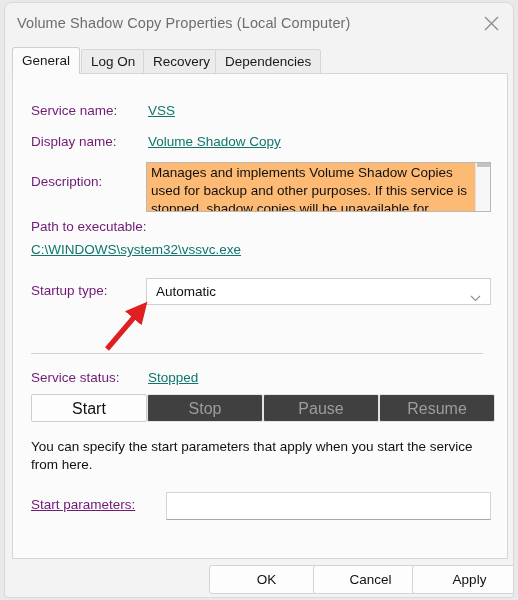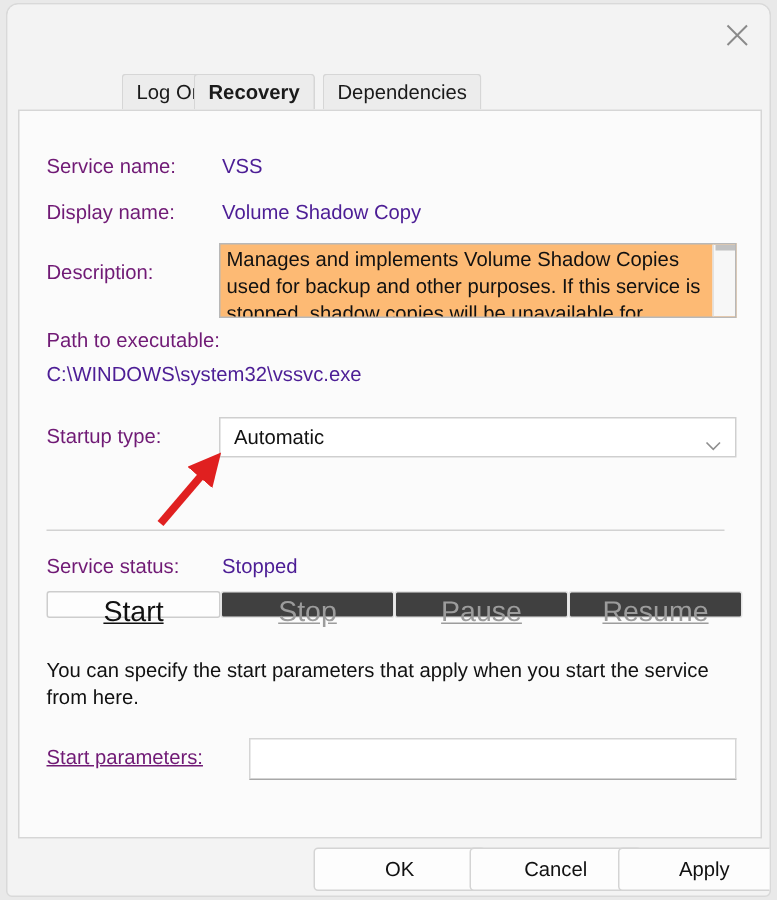--- a/index.html
+++ b/index.html
@@ -104,22 +104,23 @@
 
   .lbl {
     position: absolute;
     font-size: 13.5px;
     color: #701a75;
     white-space: nowrap;
   }
   .val {
     position: absolute;
     font-size: 13.5px;
-    color: #4c1d95;
+    color: #0f766e;
     white-space: nowrap;
+    text-decoration: underline;
   }
 
   
   #desc-box {
     position: absolute;
     left: 133px;
     top: 88px;
     width: 345px;
     height: 50px;
     background: #fdba74;
@@ -182,31 +183,30 @@
   .divider {
     position: absolute;
     height: 1px;
     background: #d2d2d2;
   }
 
   
   .ctl-btn {
     position: absolute;
     top: 320px;
-    height: 18px;
+    height: 28px;
     line-height: 27px;
     text-align: center;
-    font-size: 19px;
+    font-size: 16px;
     background: #fdfdfd;
     border: 1px solid #cdcdcd;
     border-radius: 2px;
     box-sizing: border-box;
     color: #111;
     cursor: default;
-    text-decoration: underline;
   }
   .ctl-btn.disabled {
     color: #9c9c9c;
     background: #404040;
     border-color: #e3e3e3;
   }
 
   #hint-text {
     position: absolute;
     left: 18px;
@@ -255,31 +255,33 @@
     height: 62px;
     pointer-events: none;
   }
 </style>
 </head>
 <body>
 
 <div id="window">
 
   <div id="titlebar">
+    <div id="title-text">Volume Shadow Copy Properties (Local Computer)</div>
     <div id="close-btn">
       <svg width="15" height="15" viewBox="0 0 15 15" aria-hidden="true">
         <line x1="1" y1="1" x2="14" y2="14" stroke="#8a8a8a" stroke-width="1.3"></line>
         <line x1="14" y1="1" x2="1" y2="14" stroke="#8a8a8a" stroke-width="1.3"></line>
       </svg>
     </div>
   </div>
 
   <div id="tabstrip">
+    <div class="tab active" style="left:7px;">General</div>
     <div class="tab" style="left:76px;">Log On</div>
-    <div class="tab" style="left:124px;font-weight:bold;">Recovery</div>
+    <div class="tab" style="left:138px;">Recovery</div>
     <div class="tab" style="left:210px;">Dependencies</div>
   </div>
 
   <div id="panel">
 
     <div class="lbl" style="left:18px; top:29px;">Service name:</div>
     <div class="val" style="left:135px; top:29px;">VSS</div>
 
     <div class="lbl" style="left:18px; top:60px;">Display name:</div>
     <div class="val" style="left:135px; top:60px;">Volume Shadow Copy</div>

